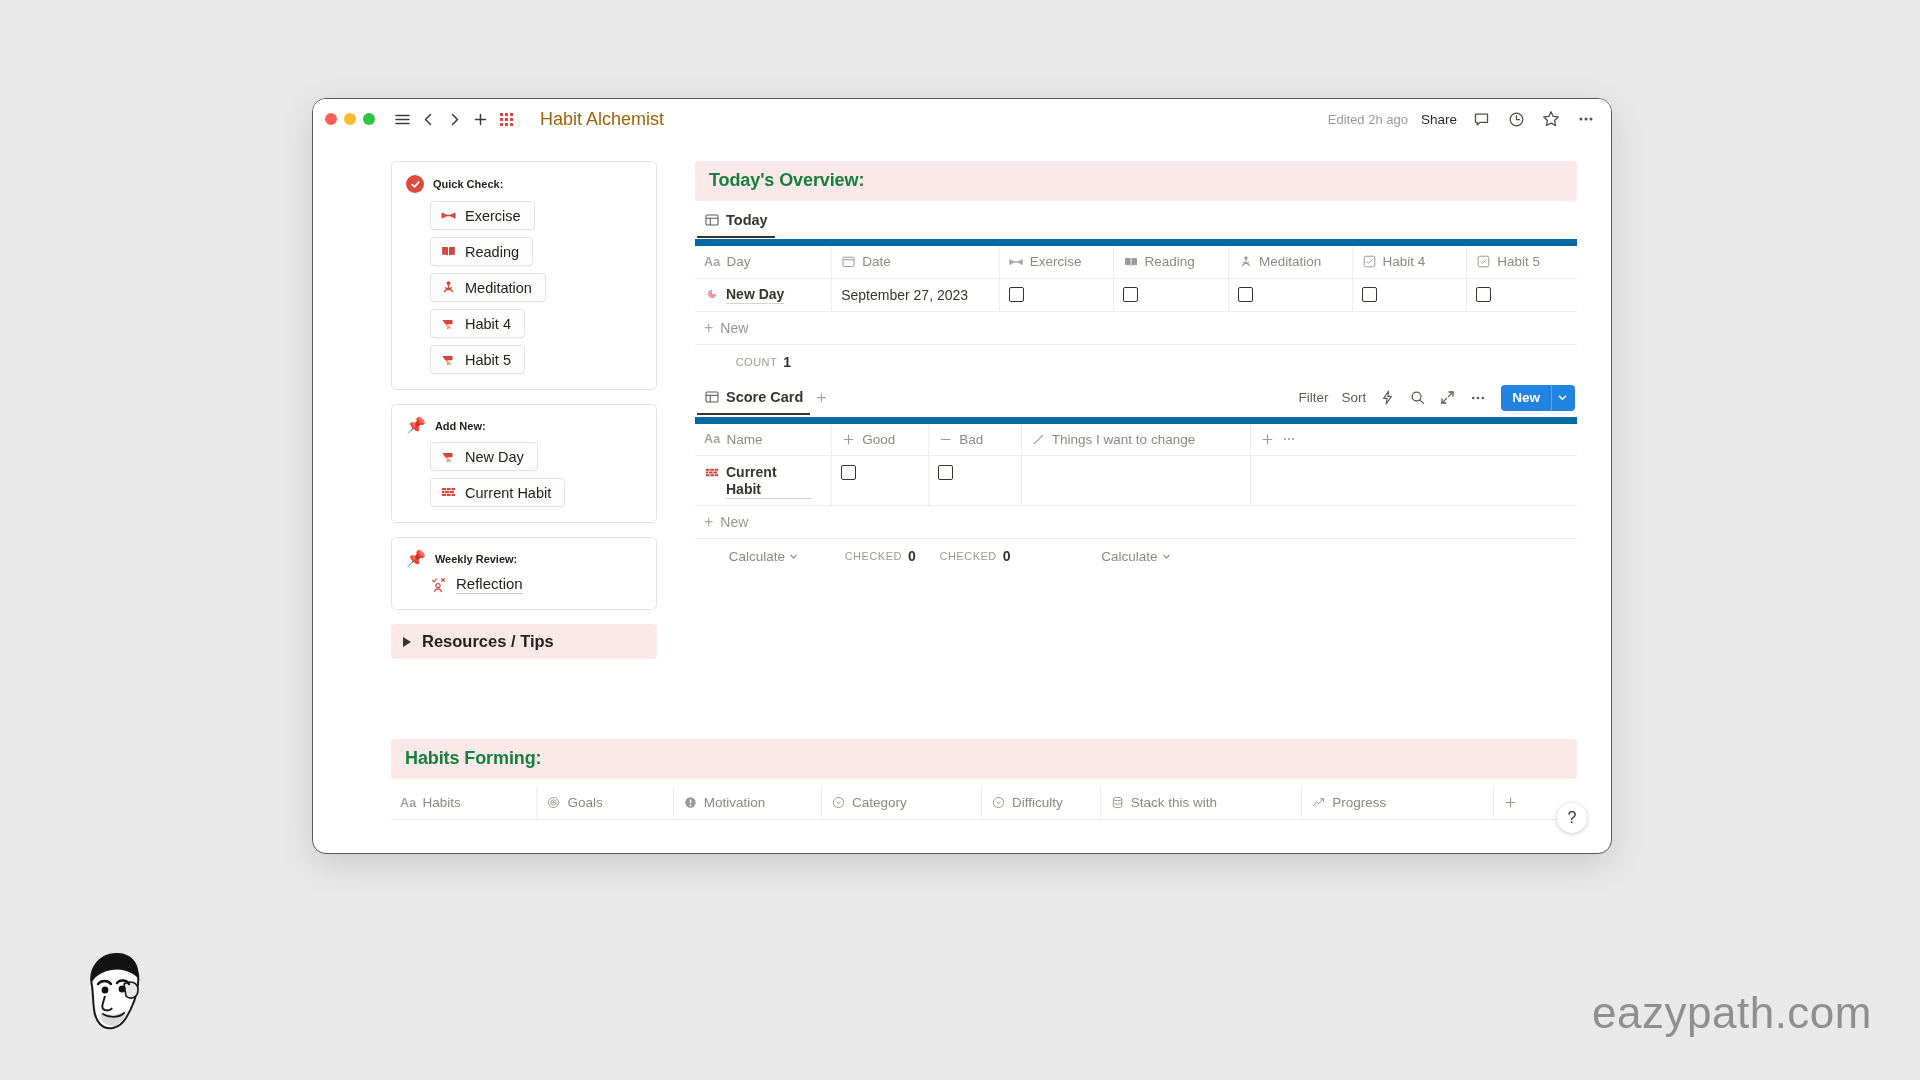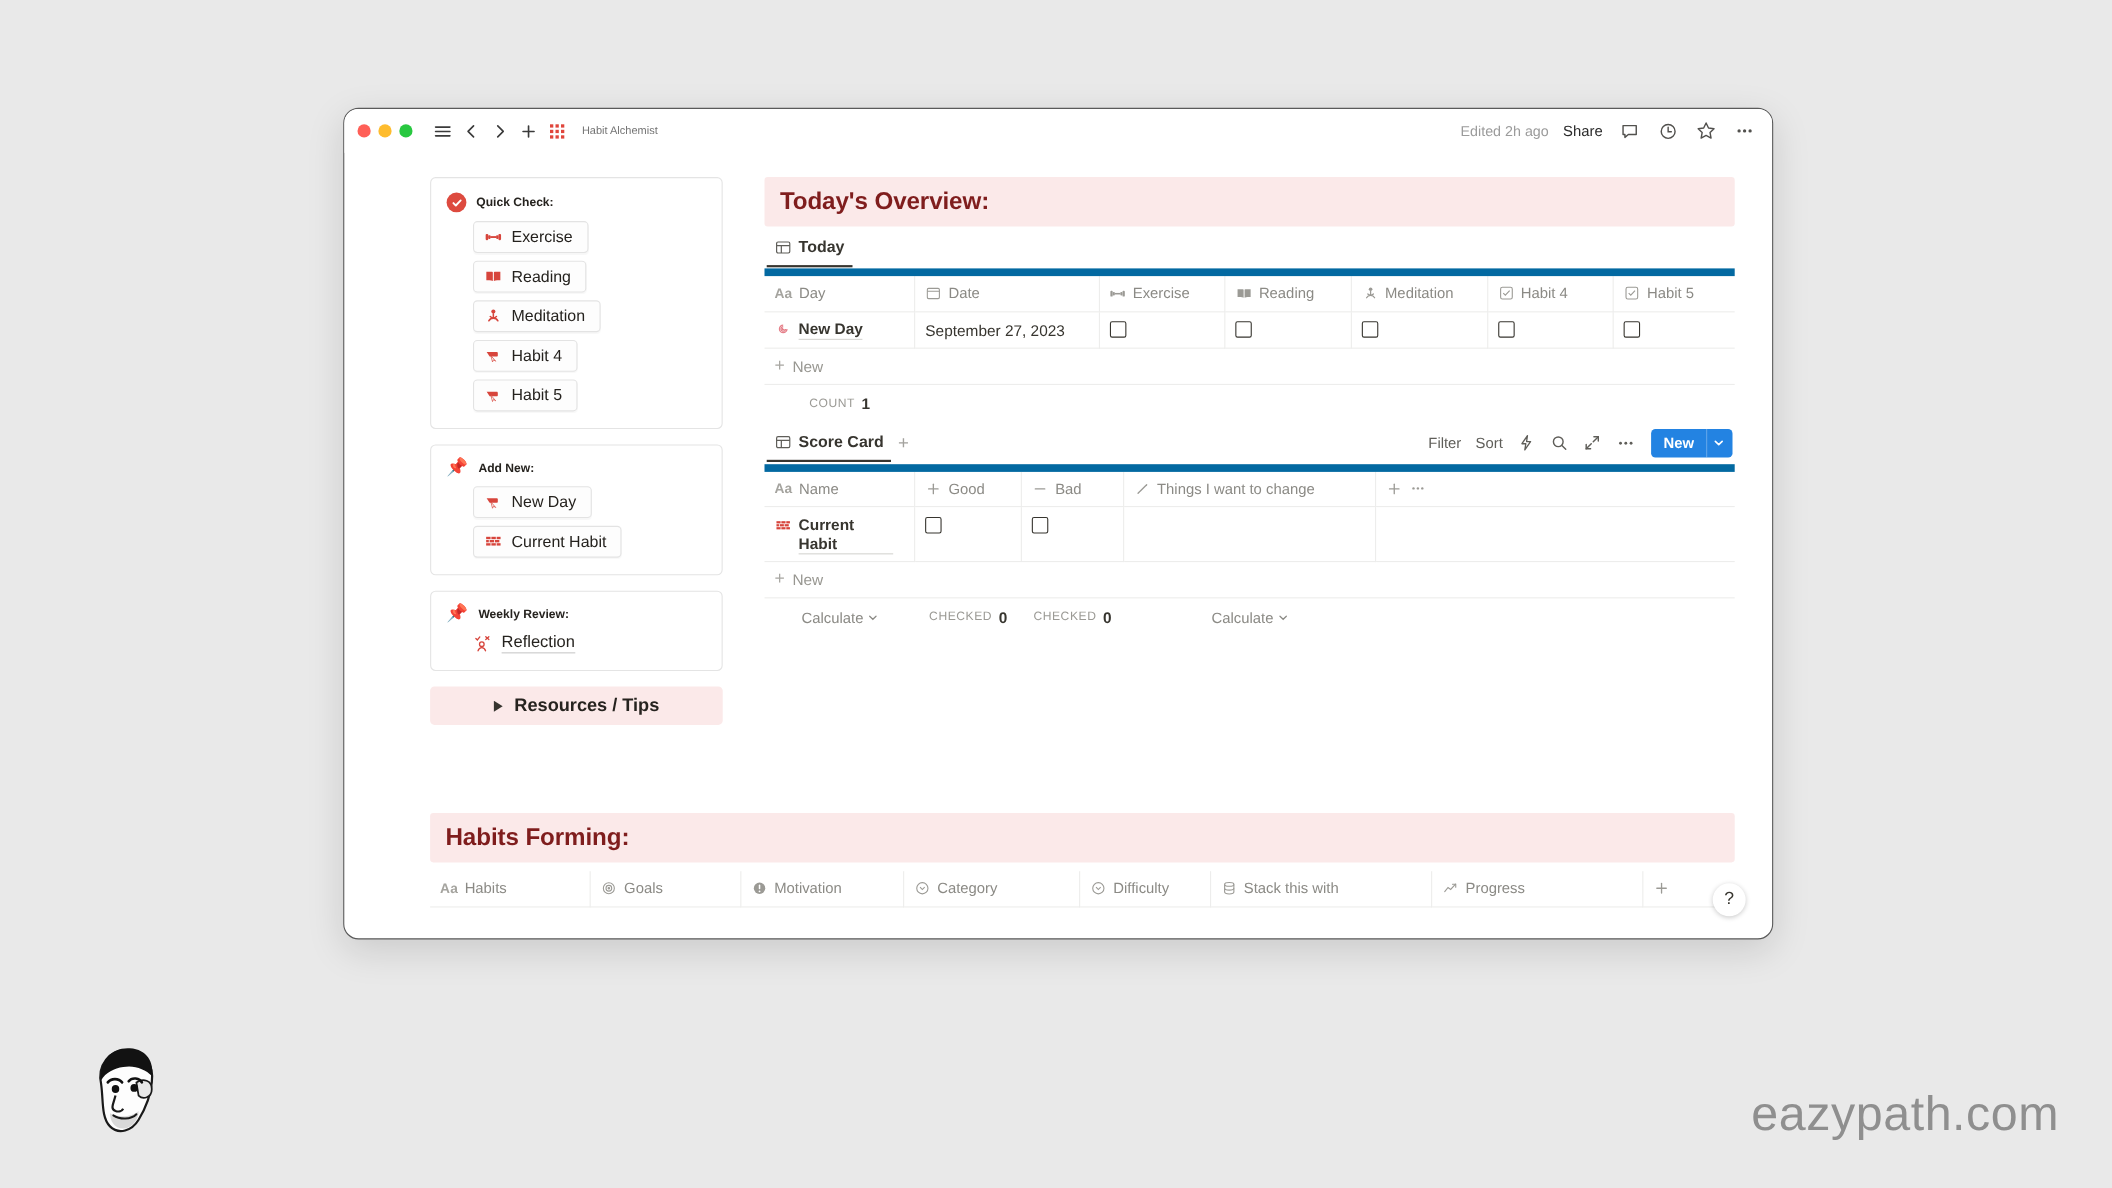--- a/index.html
+++ b/index.html
@@ -36,21 +36,21 @@
   .light.green { background: #28c840; }
 
   .tb-icon {
     width: 26px; height: 26px;
     display: flex; align-items: center; justify-content: center;
     color: #3b3b3b;
     flex: none;
   }
   .tb-icon svg { display: block; }
   .doc-title {
-    font-size: 10px; color: #737373; margin-left: 10px; white-space: nowrap;
+    font-size: 18px; color: #a16207; margin-left: 21px; white-space: nowrap;
   }
   .tb-right {
     margin-left: auto; display: flex; align-items: center; gap: 13px;
   }
   .edited { font-size: 13px; color: #9b9b9b; white-space: nowrap; }
   .share { font-size: 13.5px; color: #2b2b2b; white-space: nowrap; }
   .tb-right .tb-icon { width: 22px; height: 22px; color: #52514e; }
 
   
   .content {
@@ -102,31 +102,30 @@
     border-bottom: 1px solid #c9c9c9;
     padding-bottom: 1px;
   }
 
   .toggle-bar {
     background: #fbe9e9;
     border-radius: 4px;
     padding: 8px 12px;
     display: flex; align-items: center; gap: 11px;
     margin-top: 2px;
-    justify-content: center;
   }
   .tri { width: 0; height: 0; border-left: 8px solid #37352f; border-top: 5.5px solid transparent; border-bottom: 5.5px solid transparent; }
   .toggle-bar .lbl { font-size: 16.5px; font-weight: bold; color: #26231f; }
 
   
   .section-head {
     background: #fbe9e9;
     border-radius: 3px;
     padding: 9px 14px 10px;
-    font-size: 22px; font-weight: bold; color: #7f1d1d;
+    font-size: 18px; font-weight: bold; color: #15803d;
     letter-spacing: -0.1px;
   }
 
   
   .db { margin-top: 8px; }
   .db-toolbar {
     display: flex; align-items: center;
     height: 37px;
     padding: 0 2px;
     border-bottom: 7px solid #0369a1;

